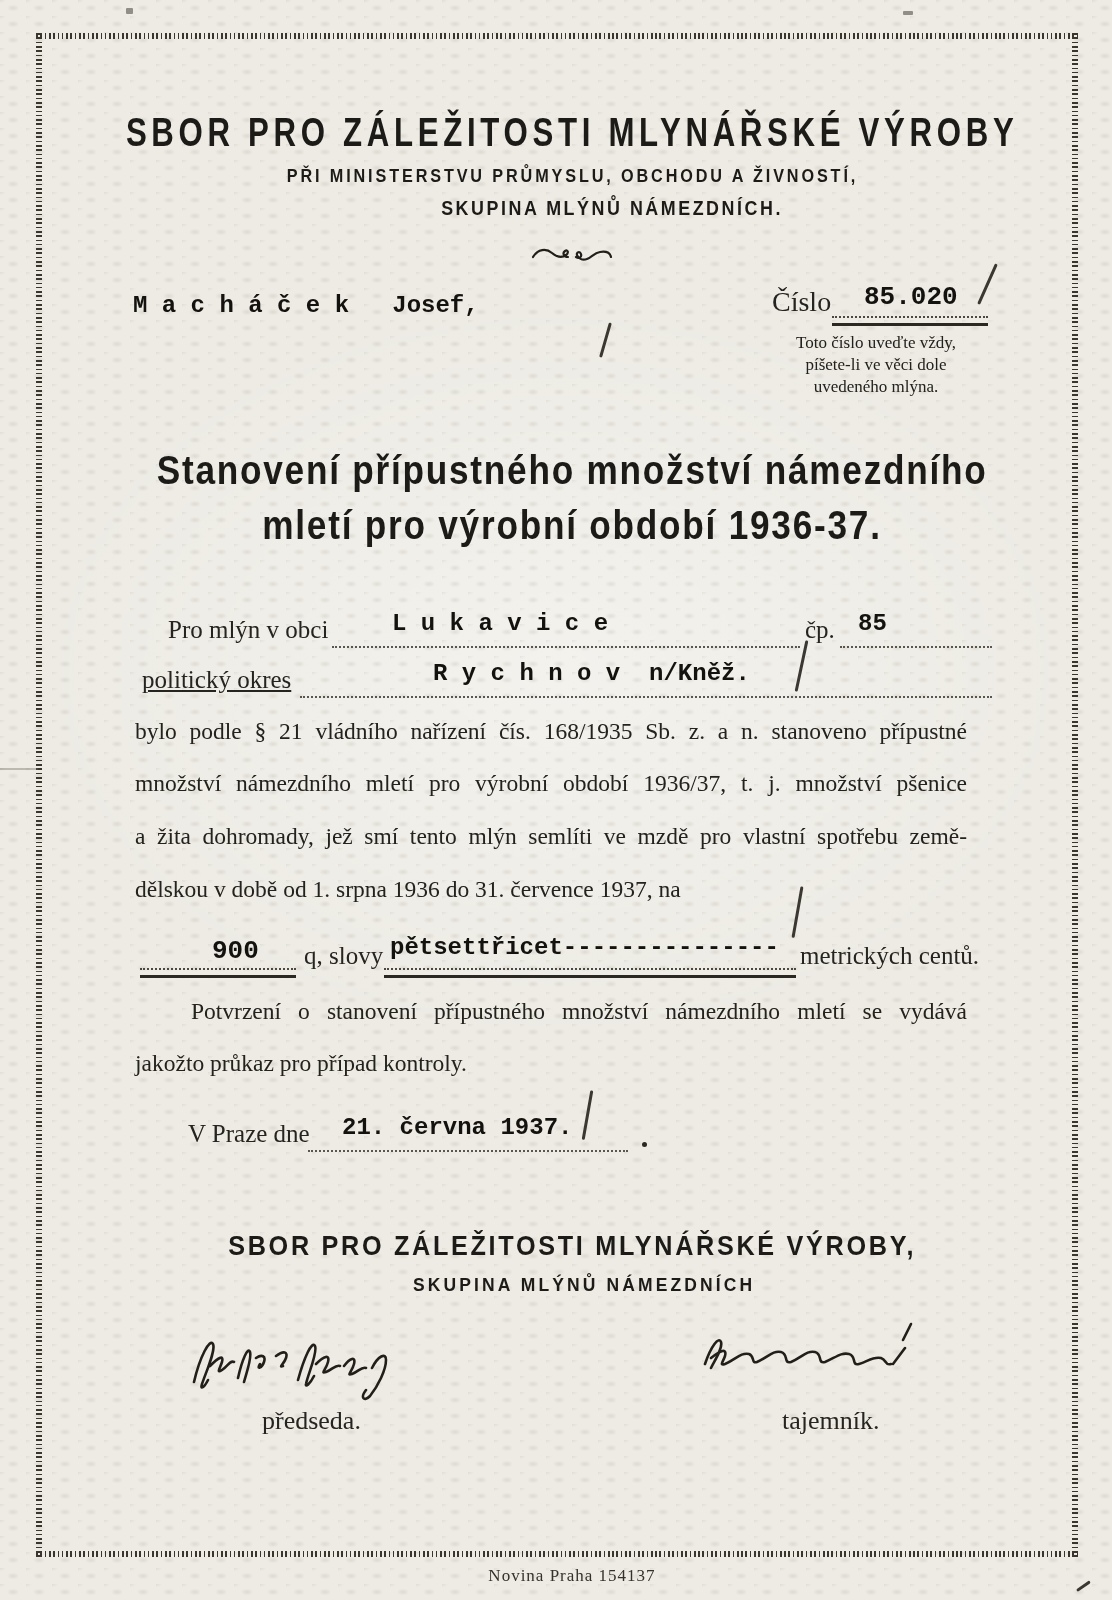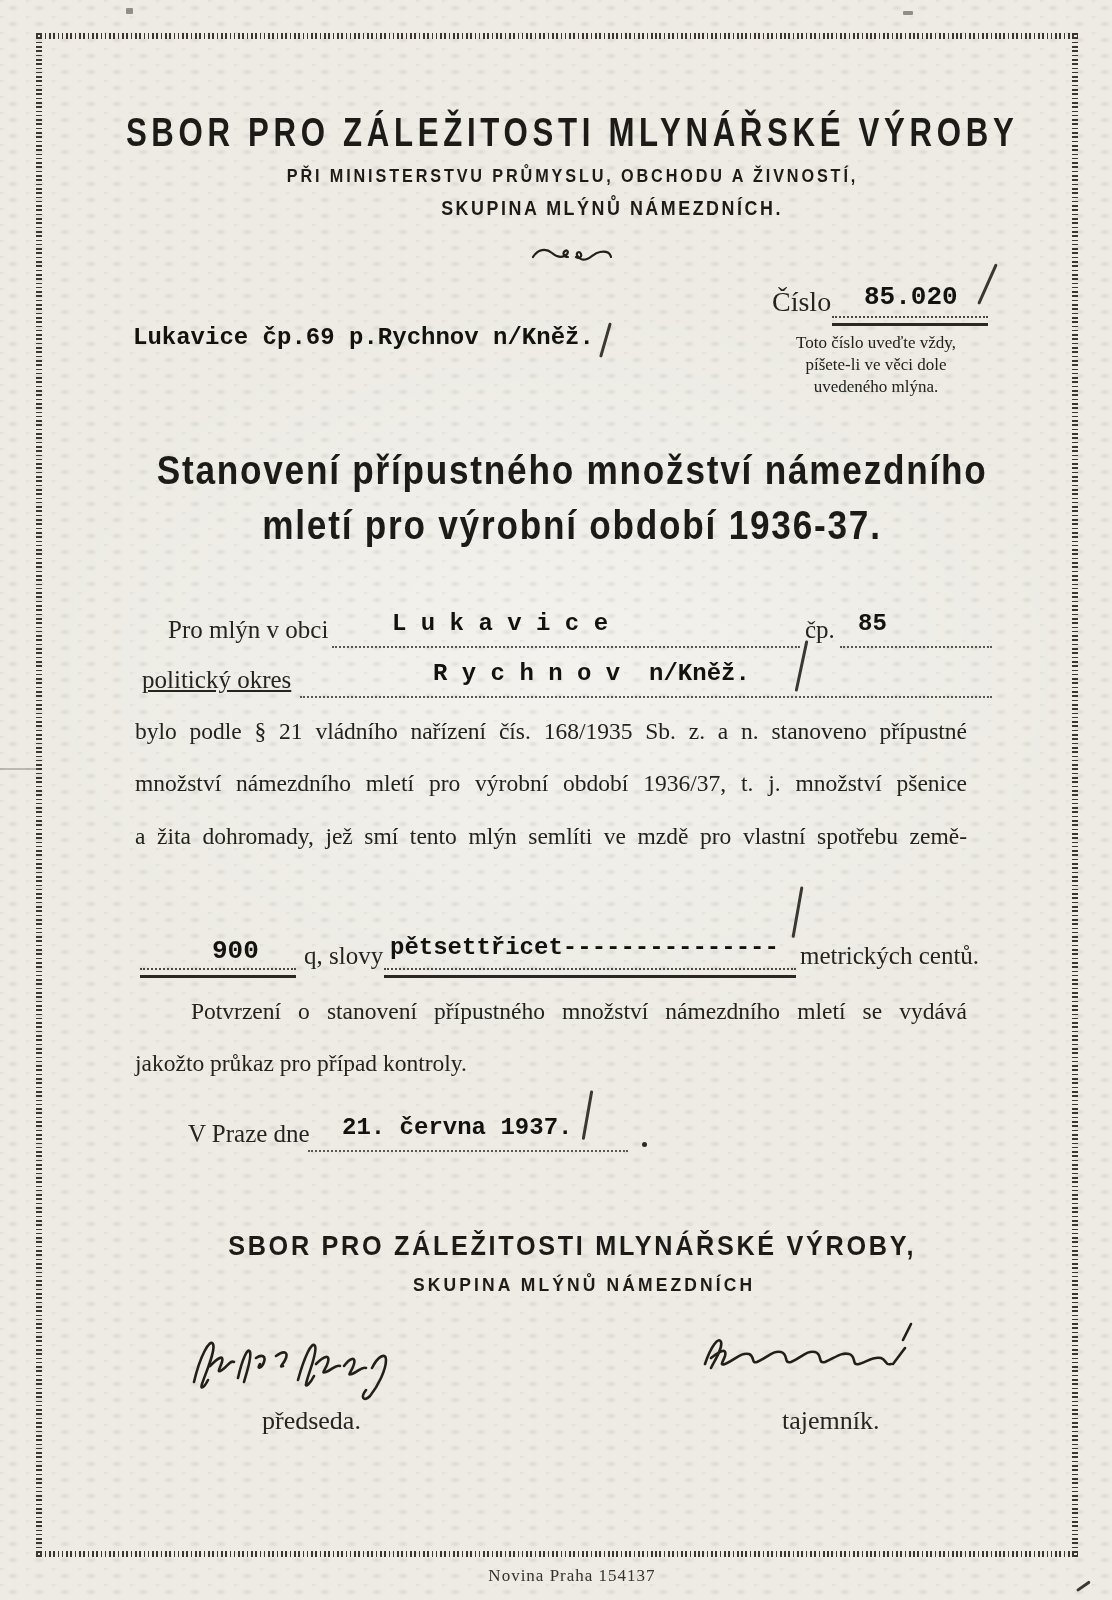--- a/index.html
+++ b/index.html
@@ -79,21 +79,21 @@
     <div class="sans" style="font-size:21px;letter-spacing:3px;transform:scaleX(0.85);">SKUPINA MLÝNŮ NÁMEZDNÍCH.</div>
   </div>
 
   <div class="abs centerrow" style="top:244px;">
     <svg class="orn" width="84" height="22" viewBox="0 0 84 22">
       <path d="M3 13 C 8 5, 16 4, 22 9 C 27 13, 32 14, 36 11 C 39 9, 38 5, 35 7 C 32 9, 34 13, 38 13"></path>
       <path d="M46 13 C 49 15, 52 13, 51 10 C 50 7, 46 8, 47 11 C 48 14, 52 17, 57 15 C 62 13, 64 9, 70 8 C 76 7, 80 9, 81 13"></path>
     </svg>
   </div>
 
-  <div class="abs typed" style="left:133px;top:324px;font-size:24px;">Lukavice čp.69 p.Rychnov n/Kněž.</div>
+  <div class="abs typed" style="left:133px;top:292px;font-size:24px;">M a c h á č e k   Josef,</div>
   <div class="hand" style="left:604px;top:322px;height:36px;transform:rotate(16deg);"></div>
 
   <div class="abs serif" style="left:772px;top:286px;font-size:28px;">Číslo</div>
   <div class="abs typed" style="left:864px;top:282px;font-size:26px;">85.020</div>
   <div class="dbl" style="left:832px;top:316px;width:156px;"></div>
   <div class="hand" style="left:986px;top:262px;height:44px;transform:rotate(24deg);"></div>
   <div class="abs note" style="left:762px;top:332px;width:228px;">Toto číslo uveďte vždy,</div>
   <div class="abs note" style="left:762px;top:354px;width:228px;">píšete-li ve věci dole</div>
   <div class="abs note" style="left:762px;top:376px;width:228px;">uvedeného mlýna.</div>
 
@@ -112,20 +112,21 @@
   <div class="dotline" style="left:840px;top:646px;width:152px;"></div>
 
   <div class="abs serif" style="left:142px;top:666px;font-size:25px;text-decoration:underline;">politický okres</div>
   <div class="abs typed" style="left:433px;top:660px;font-size:24px;">R y c h n o v  n/Kněž.</div>
   <div class="dotline" style="left:300px;top:696px;width:692px;"></div>
   <div class="hand" style="left:800px;top:640px;height:52px;transform:rotate(12deg);"></div>
 
   <div class="abs bodyline just" style="top:718px;">bylo podle § 21 vládního nařízení čís. 168/1935 Sb. z. a n. stanoveno přípustné</div>
   <div class="abs bodyline just" style="top:770px;">množství námezdního mletí pro výrobní období 1936/37, t. j. množství pšenice</div>
   <div class="abs bodyline just" style="top:823px;">a žita dohromady, jež smí tento mlýn semlíti ve mzdě pro vlastní spotřebu země-</div>
+  <div class="abs bodyline" style="top:876px;">dělskou v době od 1. srpna 1936 do 31. července 1937, na</div>
 
   <div class="abs typed" style="left:212px;top:936px;font-size:26px;">900</div>
   <div class="dbl" style="left:140px;top:968px;width:156px;"></div>
   <div class="abs serif" style="left:304px;top:942px;font-size:25px;">q, slovy</div>
   <div class="abs typed" style="left:390px;top:934px;font-size:24px;">pětsettřicet---------------</div>
   <div class="dbl" style="left:384px;top:968px;width:412px;"></div>
   <div class="abs serif" style="left:800px;top:942px;font-size:25px;">metrických centů.</div>
   <div class="hand" style="left:796px;top:886px;height:52px;transform:rotate(10deg);"></div>
 
   <div class="abs bodyline just" style="top:998px;padding-left:56px;width:776px;">Potvrzení o stanovení přípustného množství námezdního mletí se vydává</div>

